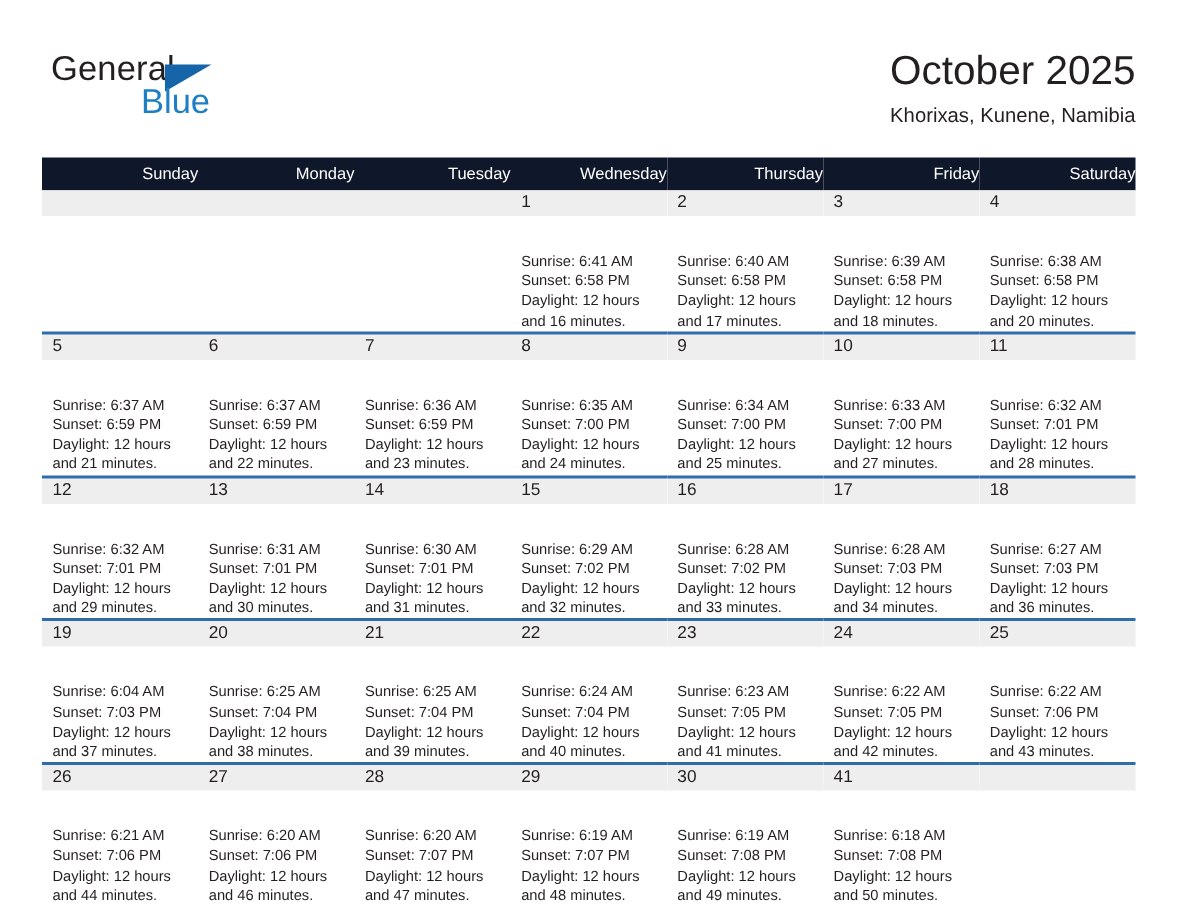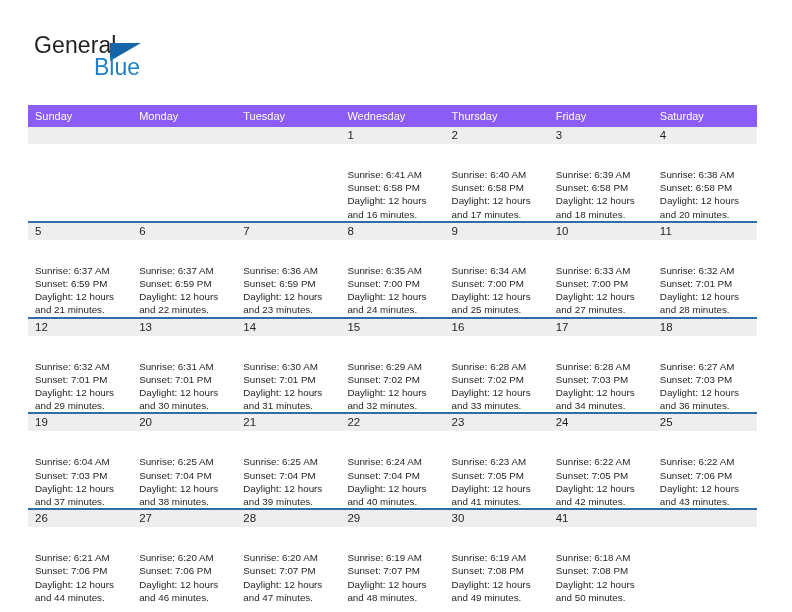--- a/index.html
+++ b/index.html
@@ -86,25 +86,25 @@
   .calendar {
     position: absolute;
     left: 28px;
     top: 105px;
     width: 729px;
     border-collapse: collapse;
     table-layout: fixed;
   }
 
   .calendar th {
-    background: #8b5cf6;
+    background: #0f172a;
     color: #ffffff;
     font-size: 11px;
     font-weight: normal;
-    text-align: left;
+    text-align: right;
     padding: 5px 0 5px 7px;
     height: 21px;
     line-height: 12px;
   }
 
   .calendar td {
     vertical-align: top;
     padding: 0;
     width: 104.14px;
     height: 91px;
@@ -145,20 +145,22 @@
 
   <div class="header">
 
     <div class="brand">
       <span class="brand-general">General</span>
       <span class="brand-tri"></span>
       <span class="brand-blue">Blue</span>
     </div>
 
     <div class="title-block">
+      <div class="cal-title">October 2025</div>
+      <div class="cal-subtitle">Khorixas, Kunene, Namibia</div>
     </div>
 
   </div>
 
   <table class="calendar">
     <thead>
       <tr>
         <th>Sunday</th>
         <th>Monday</th>
         <th>Tuesday</th>

